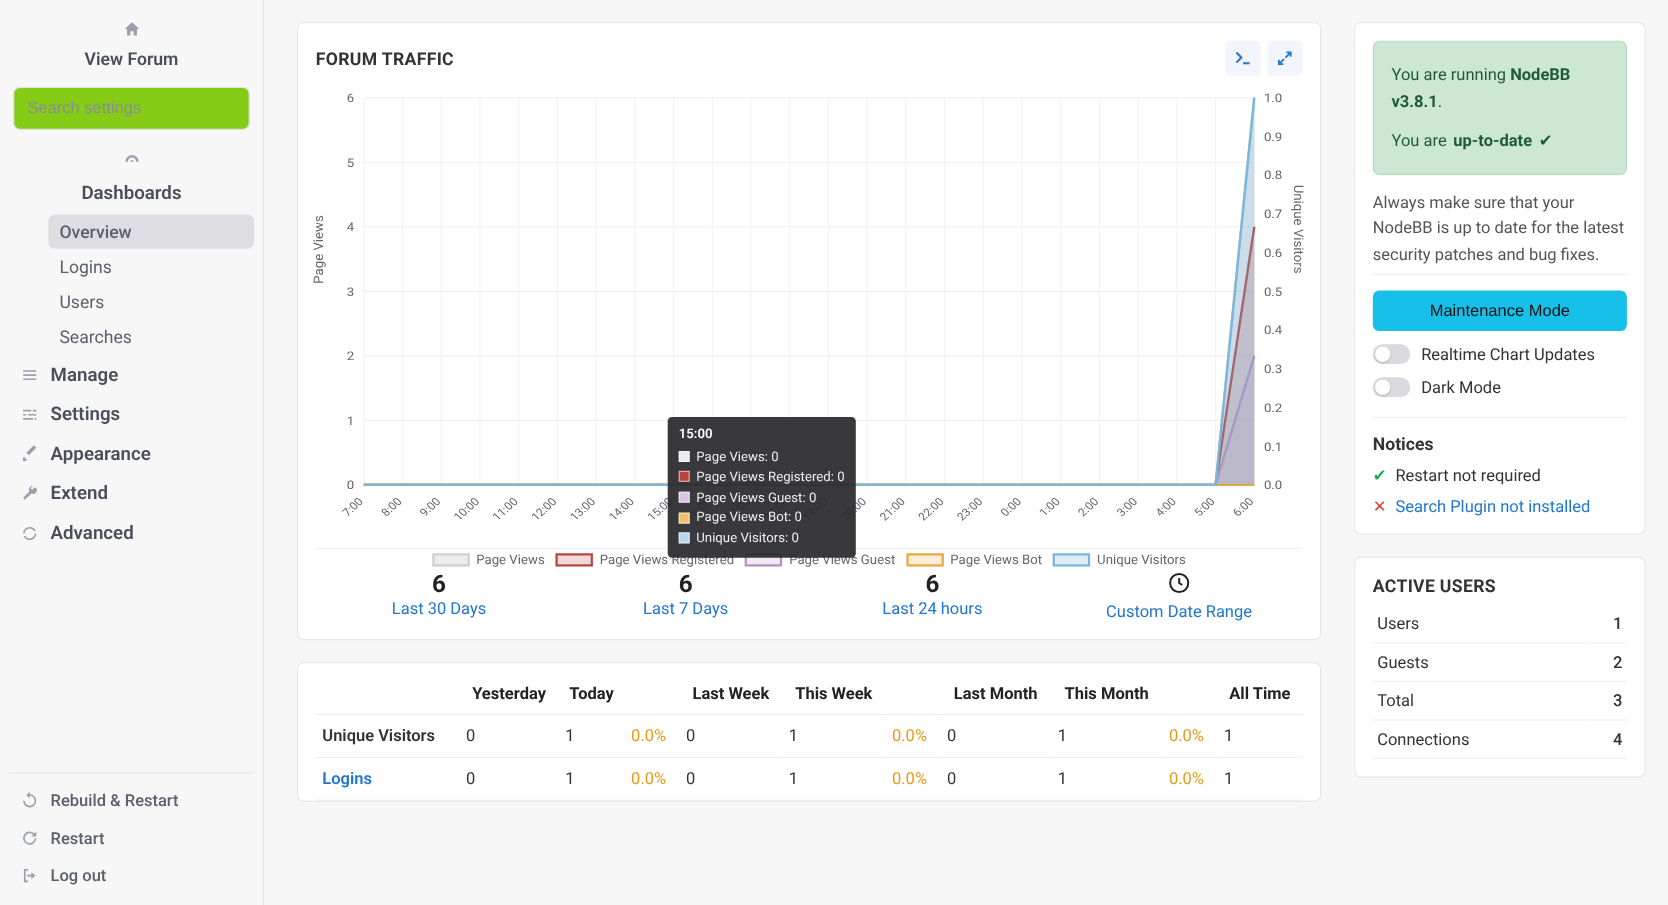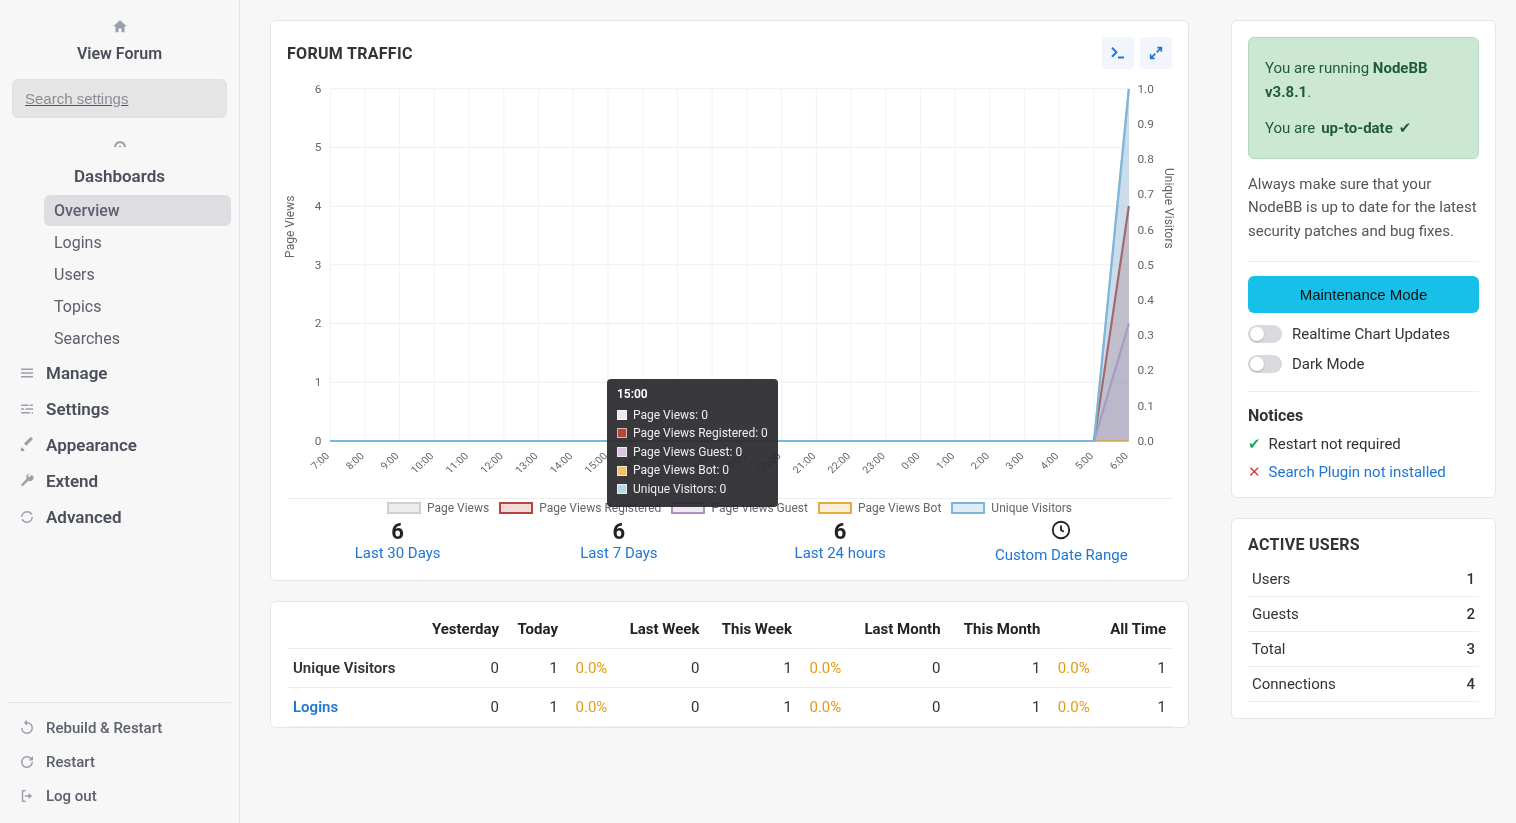--- a/index.html
+++ b/index.html
@@ -2,32 +2,32 @@
 <html><head>
   <meta charset="utf-8">
   <style>
     * { box-sizing: border-box; margin: 0; padding: 0; }
     body { font-family: -apple-system, BlinkMacSystemFont, "Segoe UI", Roboto, sans-serif; background: #f7f7f8; color: #333; font-size: 14px; }
     .layout { display: flex; min-height: 100vh; }
     .sidebar { width: 240px; background: #f7f7f8; padding: 10px 8px; border-right: 1px solid #e5e5e5; display: flex; flex-direction: column; }
     .sidebar-top { flex: 1; }
     .view-forum { display: flex; align-items: center; gap: 8px; padding: 8px 10px; color: #4a4e5a; font-weight: 600; font-size: 16px; cursor: pointer; flex-direction: column; }
     .search-box { margin: 8px 4px 12px; }
-    .search-box input { width: 100%; padding: 10px 12px; border: 1px solid #e1e1e5; border-radius: 6px; background: #e5e5e5; font-size: 15px; color: #555; text-decoration: underline; }
+    .search-box input { width: 100%; padding: 10px 12px; border: 1px solid #e1e1e5; border-radius: 6px; background: #84cc16; font-size: 15px; color: #555; }
     .search-box input::placeholder { color: #8a8d96; }
     .nav-section-title { display: flex; align-items: center; gap: 10px; padding: 8px 10px; color: #4a4e5a; font-weight: 600; font-size: 17px; cursor: pointer; flex-direction: column; }
     .nav-sub { padding-left: 36px; }
     .nav-sub-item { padding: 6px 10px; color: #5c606c; font-size: 16px; cursor: pointer; border-radius: 6px; margin: 1px 0;}
     .nav-sub-item.active { background: #dedee2; font-weight: 500; }
     .nav-item { display: flex; align-items: center; gap: 10px; padding: 8px 10px; color: #4a4e5a; font-weight: 600; font-size: 17px; cursor: pointer; }
     .sidebar-bottom { border-top: 1px solid #e5e5e5; padding-top: 8px; margin-top: 8px;}
     .sidebar-bottom .nav-item { font-weight: 500; font-size: 15px; color: #5c606c; }
     .icon { width: 18px; height: 18px; display: inline-flex; align-items: center; justify-content: center; color: #9aa0ac; flex-shrink: 0; }
     .icon svg { width: 100%; height: 100%; }
-    .main { flex: 1; padding: 20px 0; display: flex; gap: 32px; }
+    .main { flex: 1; padding: 20px 0; display: flex; gap: 20px; }
     .center-col { flex: 1; padding: 0 10px 0 30px;}
     .right-col { width: 285px; padding-right: 20px;}
     .card { background: #fff; border: 1px solid #e6e6ea; border-radius: 6px; padding: 16px; margin-bottom: 20px; }
     .card-header-row { display: flex; justify-content: space-between; align-items: center; margin-bottom: 10px;}
     .card-title { font-weight: 700; color: #333; letter-spacing: 0.3px; font-size: 16px;}
     .card-actions { display: flex; gap: 6px; }
     .card-actions .action-btn { width: 32px; height: 32px; display: flex; align-items: center; justify-content: center; border-radius: 4px; cursor: pointer; color: #2176d2; background: #f2f5fb;}
     .chart-wrap { position: relative; height: 420px; border-bottom: 1px solid #eee; padding-bottom: 6px; margin-bottom: 10px;}
     .chart-wrap svg { width: 100%; height: 100%; }
     .chart-axis-label-left { position: absolute; left: -4px; top: 50%; transform: rotate(-90deg) translateX(50%); transform-origin: left top; font-size: 12px; color: #666; }
@@ -38,29 +38,29 @@
     .tt-swatch { width: 10px; height: 10px; border:1px solid rgba(255,255,255,0.6);}
     .legend-row { display: flex; justify-content: center; gap: 10px; flex-wrap: wrap; font-size: 12px; color: #666; margin-top: 6px;}
     .legend-item { display: flex; gap: 6px; align-items: center; }
     .legend-swatch { width: 34px; height: 12px; border: 2px solid #999; background: rgba(200,200,200,0.3);}
     .stat-row { display: flex; justify-content: space-around; text-align: center; padding: 10px 0 0; }
     .stat { flex:1;}
     .stat-val { font-size: 22px; font-weight: 700; color: #222;}
     .stat-label { color: #2176d2; font-size: 15px; cursor: pointer; }
     .clock-icon svg { width: 22px; height: 22px; }
     table.data { width: 100%; border-collapse: collapse; }
-    table.data th, table.data td { padding: 10px 6px; text-align: right; font-size: 15px; border-bottom: 1px solid #eee;}
+    table.data th, table.data td { padding: 10px 6px; font-size: 15px; border-bottom: 1px solid #eee;}
     table.data th:first-child, table.data td:first-child { text-align: left; font-weight: 600;}
     table.data th { color:#222; font-weight:700;}
     .pct { color: #e69a16; font-size: 14px; }
     .link { color: #2176d2; cursor: pointer; }
     .alert-green { background: #cde7d5; border:1px solid #b3d9be; border-radius:6px; padding: 18px 16px; color:#1f5c36; font-size: 15px; line-height:1.6;}
     .alert-green .line2 { margin-top:12px; display:flex; align-items:center; gap:6px;}
     .check { color: #1f5c36; }
-    .info-p { color:#555; font-size:15px; line-height:1.55; margin-top:14px; padding-bottom:18px; border-bottom:1px solid #eee;}
+    .info-p { color:#555; font-size:15px; line-height:1.55; margin-top:14px; padding-bottom:6px; border-bottom:1px solid #eee;}
     .btn-maint { display:block; width:100%; background:#16c0e8; color:#111; border:none; padding:10px; border-radius:6px; font-size:15px; font-weight:500; margin-top:14px; cursor:pointer; text-align:center;}
     .toggle-row { display:flex; align-items:center; gap:10px; margin-top:12px; color:#333; font-size:15px;}
     .toggle { width:34px; height:18px; background:#d9d9de; border-radius:10px; position:relative;}
     .toggle::after { content:''; width:14px; height:14px; background:#fff; border-radius:50%; position:absolute; left:2px; top:2px; box-shadow:0 1px 2px rgba(0,0,0,0.2);}
     .notices-title { font-weight:700; margin-top:18px; font-size:16px; padding-top:14px; border-top:1px solid #eee;}
     .notice-row { display:flex; gap:8px; align-items:center; margin-top:10px; font-size:15px;}
     .notice-ok { color:#22a85e; }
     .notice-bad { color:#d14343; }
     .active-users table { width:100%; border-collapse:collapse; margin-top:8px;}
     .active-users td { padding:8px 4px; border-bottom:1px solid #eee; font-size:15px; color:#333;}
@@ -89,21 +89,20 @@
             <svg viewBox="0 0 24 24" fill="currentColor">
               <path d="M12 4a8 8 0 00-8 8h3a5 5 0 0110 0h3a8 8 0 00-8-8zm0 6a2 2 0 00-2 2h4a2 2 0 00-2-2z"></path>
             </svg>
           </span>
         <span>Dashboards</span>
       </div>
       <div class="nav-sub">
         <div class="nav-sub-item active">Overview</div>
         <div class="nav-sub-item">Logins</div>
         <div class="nav-sub-item">Users</div>
-        <div class="nav-sub-item">Topics</div>
         <div class="nav-sub-item">Searches</div>
       </div>
       <div class="nav-item">
         <span class="icon">
             <svg viewBox="0 0 24 24" fill="currentColor">
               <path d="M4 6h16v2H4zm0 5h16v2H4zm0 5h16v2H4z"></path>
             </svg>
           </span>
         <span>Manage</span>
       </div>

